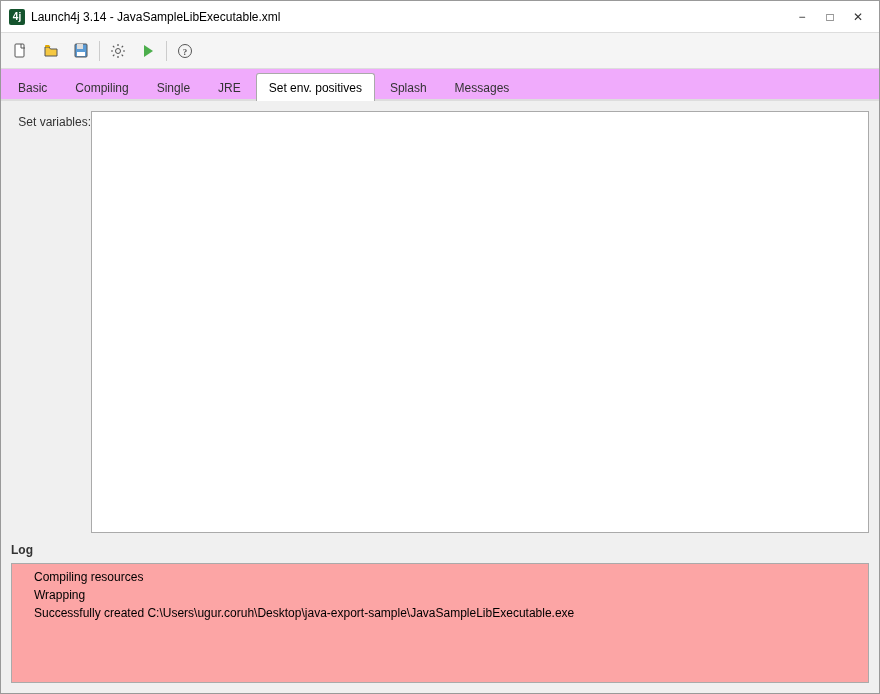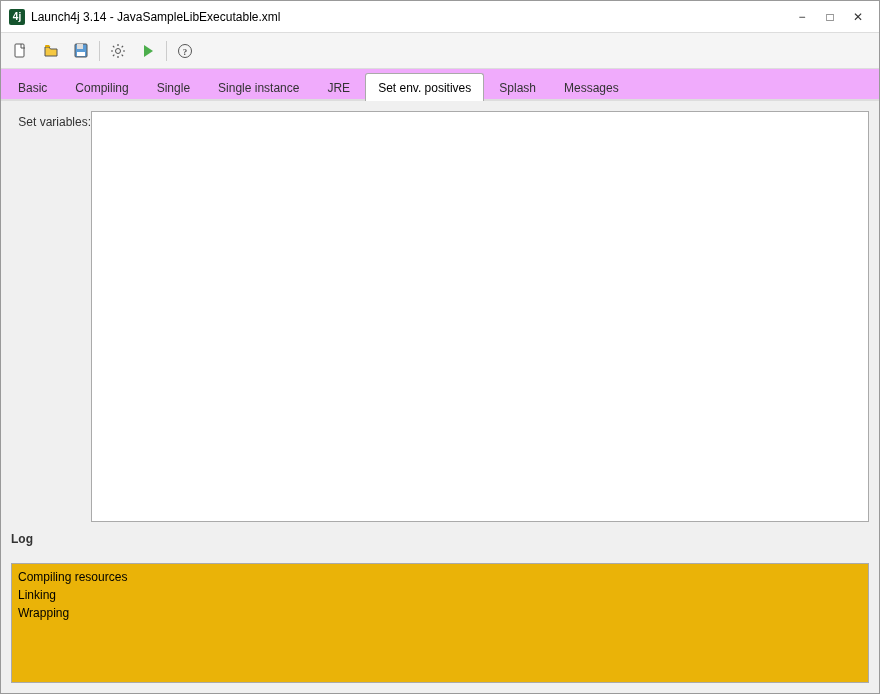--- a/index.html
+++ b/index.html
@@ -166,27 +166,27 @@
 
     
     .log-section {
       flex-shrink: 0;
       margin-top: 8px;
     }
     .log-label {
       font-size: 12px;
       font-weight: bold;
       color: #333;
-      margin-bottom: 15px;
+      margin-bottom: 4px;
       padding: 2px 0;
     }
     .log-box {
       border: 1px solid #aaa;
-      background: #eab308;
-      padding: 4px 6px;
+      background: #fca5a5;
+      padding: 4px 22px;
       height: 120px;
       overflow-y: auto;
       font-size: 12px;
       line-height: 1.5;
     }
     .log-line { color: #000; }
     .log-line.warning { color: #cc0000; }
     .log-line.success { color: #000; }
   </style>
 </head>
@@ -249,23 +249,20 @@
   <div class="tab">
     <span>Basic</span>
   </div>
   <div class="tab">
     <span>Compiling</span>
   </div>
   <div class="tab">
     <span>Single</span>
   </div>
   <div class="tab">
-    <span>Single instance</span>
-  </div>
-  <div class="tab">
     <span>JRE</span>
   </div>
   <div class="tab active">
     <span>Set env. positives</span>
   </div>
   <div class="tab">
     <span>Splash</span>
   </div>
   <div class="tab">
     <span>Messages</span>
@@ -275,17 +272,17 @@
 <div class="main-content">
   <div class="set-variables-row">
     <label class="set-variables-label">Set variables:</label>
     <textarea class="set-variables-textarea" style=""></textarea>
   </div>
 
   <div class="log-section">
     <div class="log-label">Log</div>
     <div class="log-box">
       <div class="log-line">Compiling resources</div>
-      <div class="log-line">Linking</div>
       <div class="log-line">Wrapping</div>
+      <div class="log-line success">Successfully created C:\Users\ugur.coruh\Desktop\java-export-sample\JavaSampleLibExecutable.exe</div>
     </div>
   </div>
 </div>
 
 </body></html>

